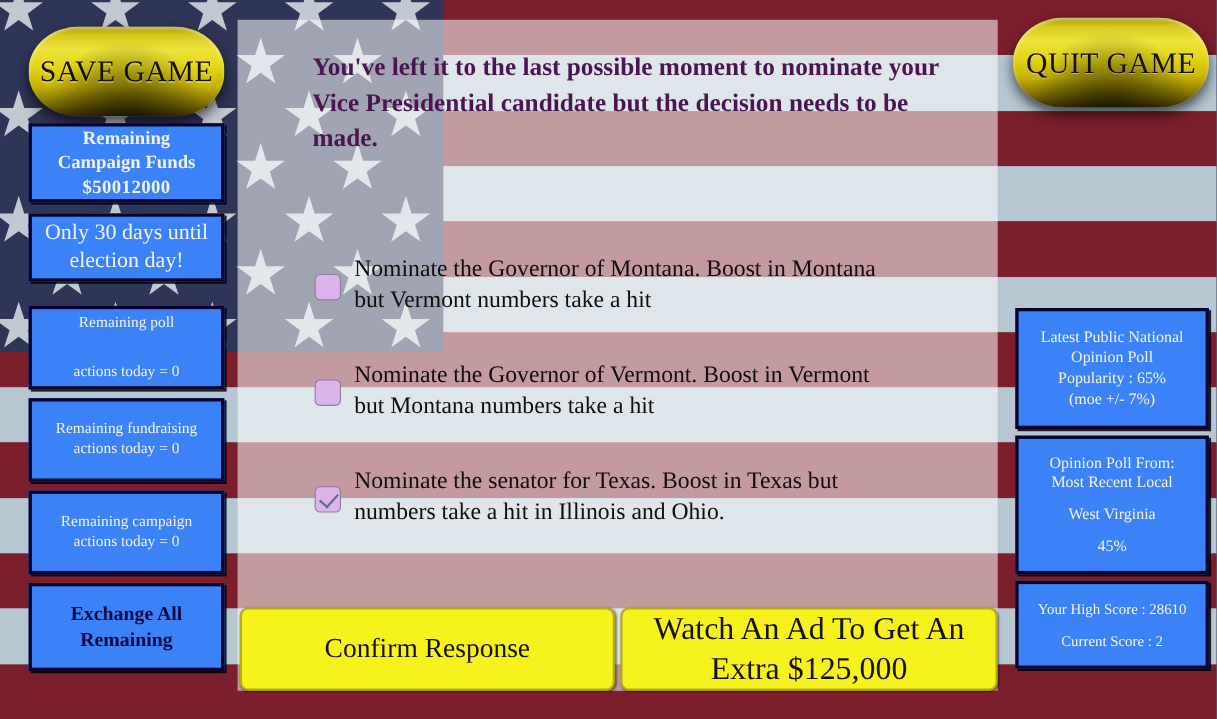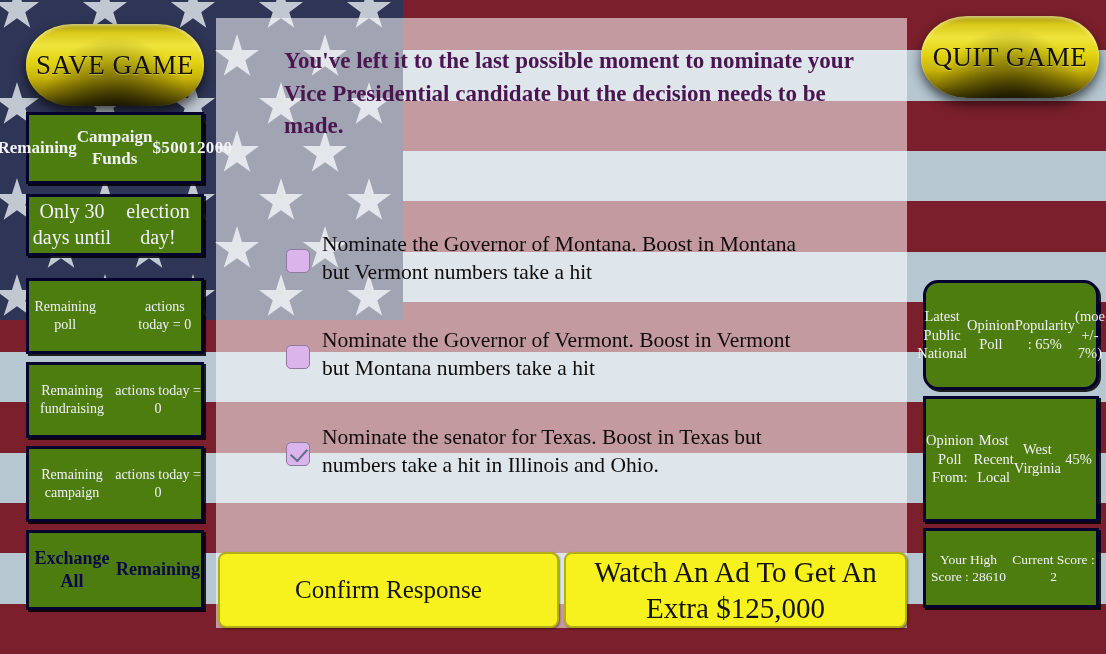--- a/index.html
+++ b/index.html
@@ -84,25 +84,25 @@
   #save-game-btn {
     left: 26px; top: 24px; width: 178px; height: 82px; font-size: 27px;
   }
   #quit-game-btn {
     left: 921px; top: 16px; width: 178px; height: 82px; font-size: 27px;
   }
 
   
   .blue-panel {
     position: absolute;
-    background: #4d7c0f;
+    background: #3b82f6;
     border: 3px solid #05032e;
     color: #f2f2f6;
     display: flex;
-    flex-direction: row;
+    flex-direction: column;
     align-items: center;
     justify-content: center;
     text-align: center;
     line-height: 1.28;
     box-shadow: 2px 2px 0 rgba(0,0,0,.85);
     font-family: "Liberation Serif", serif;
   }
   .blue-panel .line { display: block; width: 100%; }
 
   
@@ -115,21 +115,21 @@
   #fundraising-actions-panel { left: 26px; top: 362px; width: 178px; height: 76px; font-size: 14px; }
   #campaign-actions-panel { left: 26px; top: 446px; width: 178px; height: 76px; font-size: 14px; }
 
   #exchange-actions-panel {
     left: 26px; top: 530px; width: 178px; height: 80px;
     font-size: 18px; color: #0a0845; font-weight: bold;
     text-shadow: none; cursor: pointer;
   }
 
   
-  #national-poll-panel { left: 923px; top: 280px; width: 176px; height: 110px; font-size: 14.5px; border-radius: 15px; }
+  #national-poll-panel { left: 923px; top: 280px; width: 176px; height: 110px; font-size: 14.5px; }
   #local-poll-panel    { left: 923px; top: 396px; width: 176px; height: 126px; font-size: 14.5px; }
   #score-panel         { left: 923px; top: 528px; width: 176px; height: 80px; font-size: 13.5px; }
   #local-poll-panel .gap { height: 10px; }
   #score-panel .gap { height: 12px; }
 
   
   #prompt-text {
     position: absolute;
     left: 284px;
     top: 45px;

